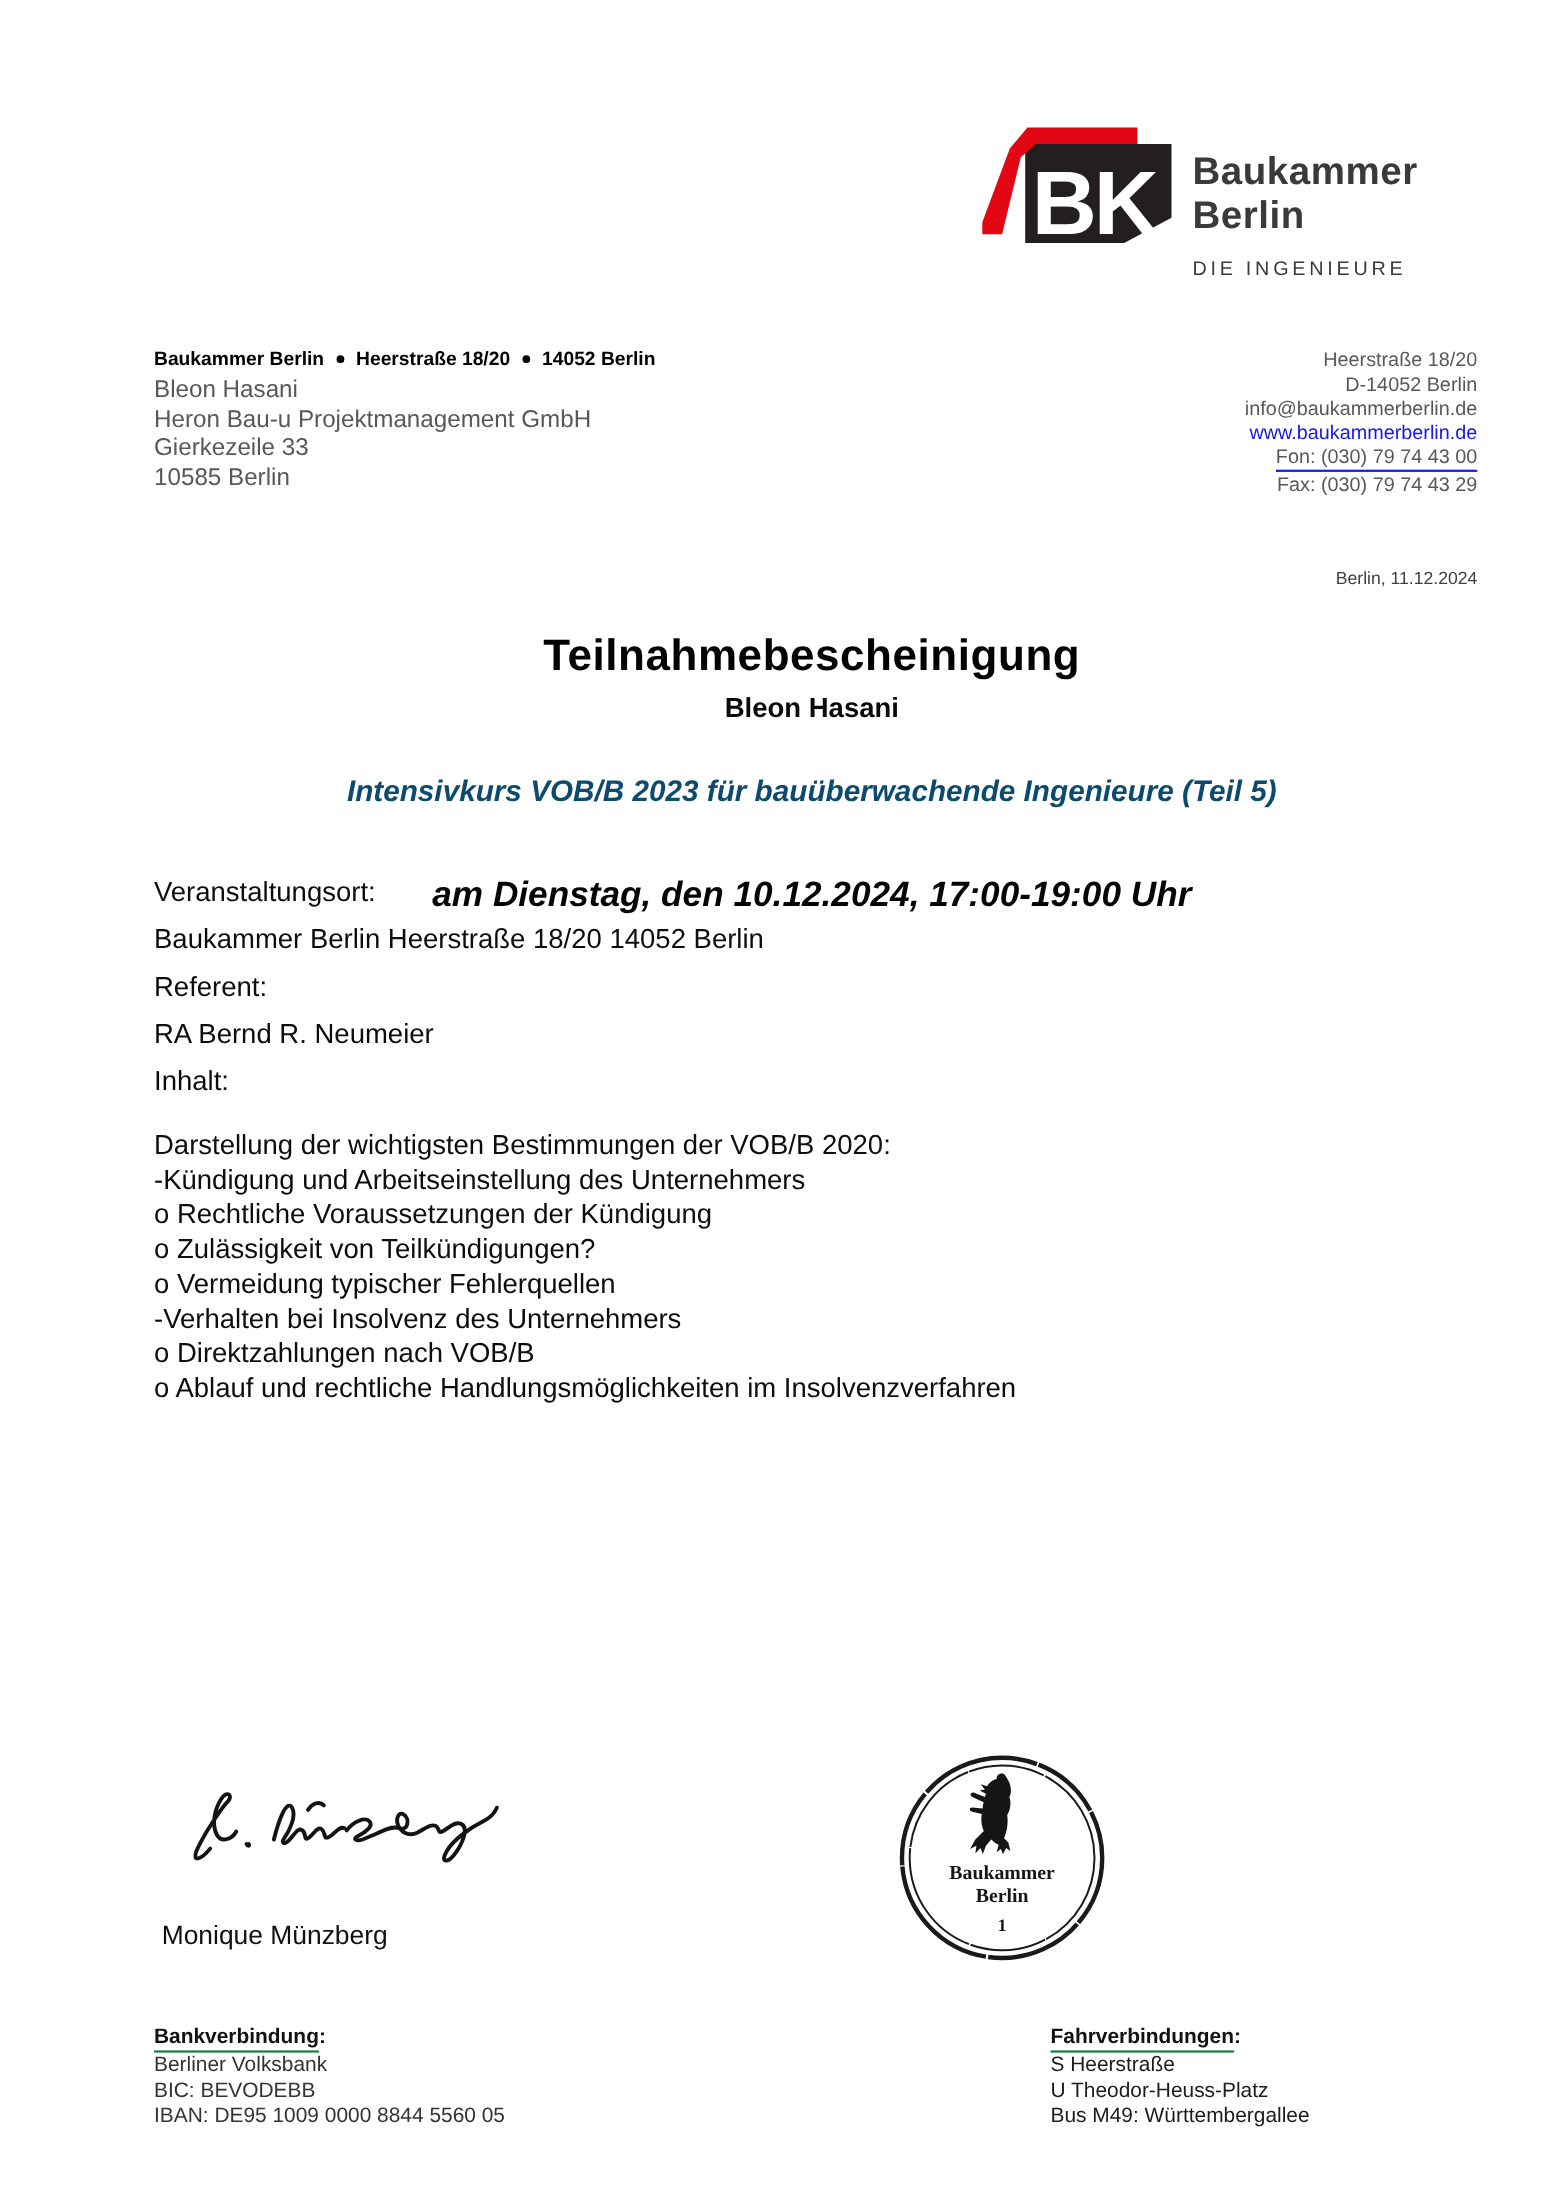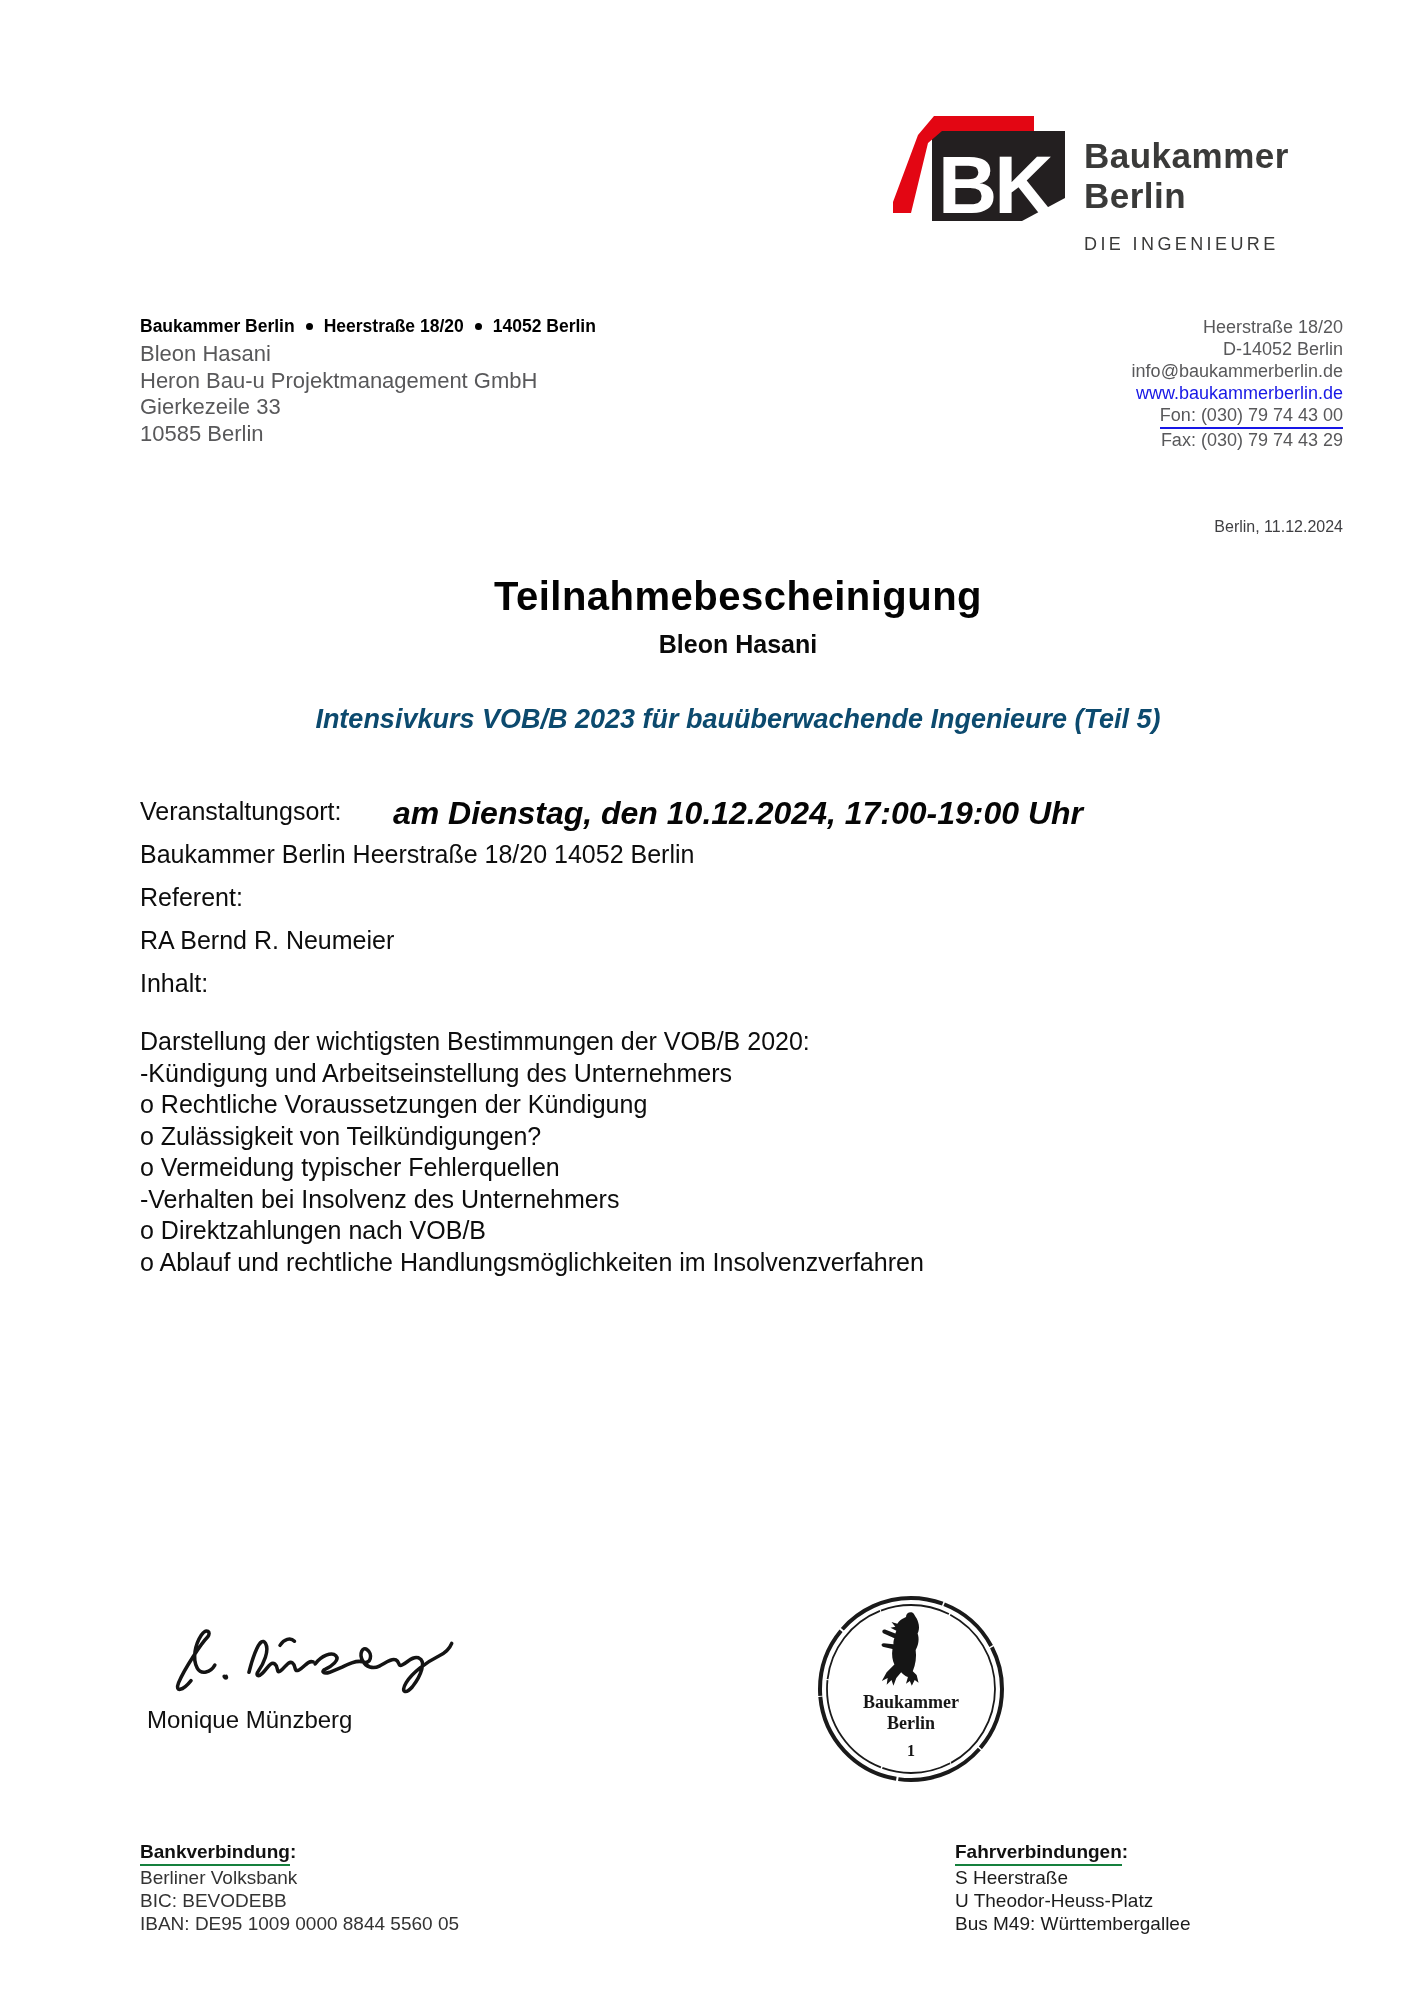--- a/index.html
+++ b/index.html
@@ -31,21 +31,21 @@
   .course2{top:752px;font-size:32px;font-weight:700;font-style:italic;color:#050505;margin-top:43px;}
 
   
   .details{left:140px;top:790px;font-size:25px;color:#0d0d0d;}
   .details div{line-height:43px;}
   .content-list{left:140px;top:1026px;font-size:25px;color:#0d0d0d;}
   .content-list div{line-height:31.5px;}
 
   
   .signature-svg{left:160px;top:1612px;width:300px;height:104px;}
-  .signature-name{left:147px;top:1706px;font-size:24px;color:#111;}
+  .signature-name{left:147px;top:1746px;font-size:24px;color:#111;}
 
   
   .stamp{left:816px;top:1594px;width:190px;height:190px;}
   .stamp .rings{position:absolute;left:0;top:0;}
   .stamp .bear{position:absolute;left:61px;top:16px;}
   .stamp-text1{position:absolute;left:0;top:98px;width:190px;text-align:center;font-family:"Liberation Serif",serif;font-weight:700;font-size:18px;color:#161616;}
   .stamp-text2{position:absolute;left:0;top:119px;width:190px;text-align:center;font-family:"Liberation Serif",serif;font-weight:700;font-size:18px;color:#161616;}
   .stamp-num{position:absolute;left:0;top:148px;width:190px;text-align:center;font-family:"Liberation Serif",serif;font-weight:700;font-size:16px;color:#161616;}
 
   

